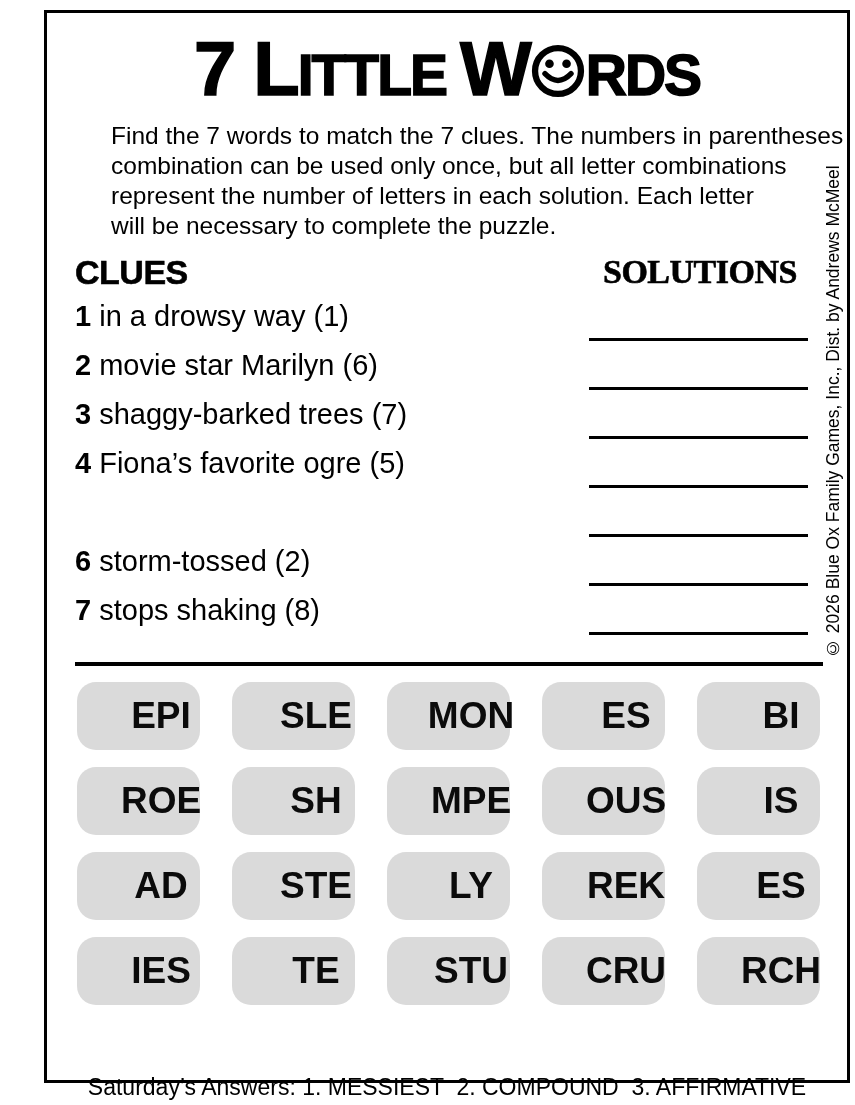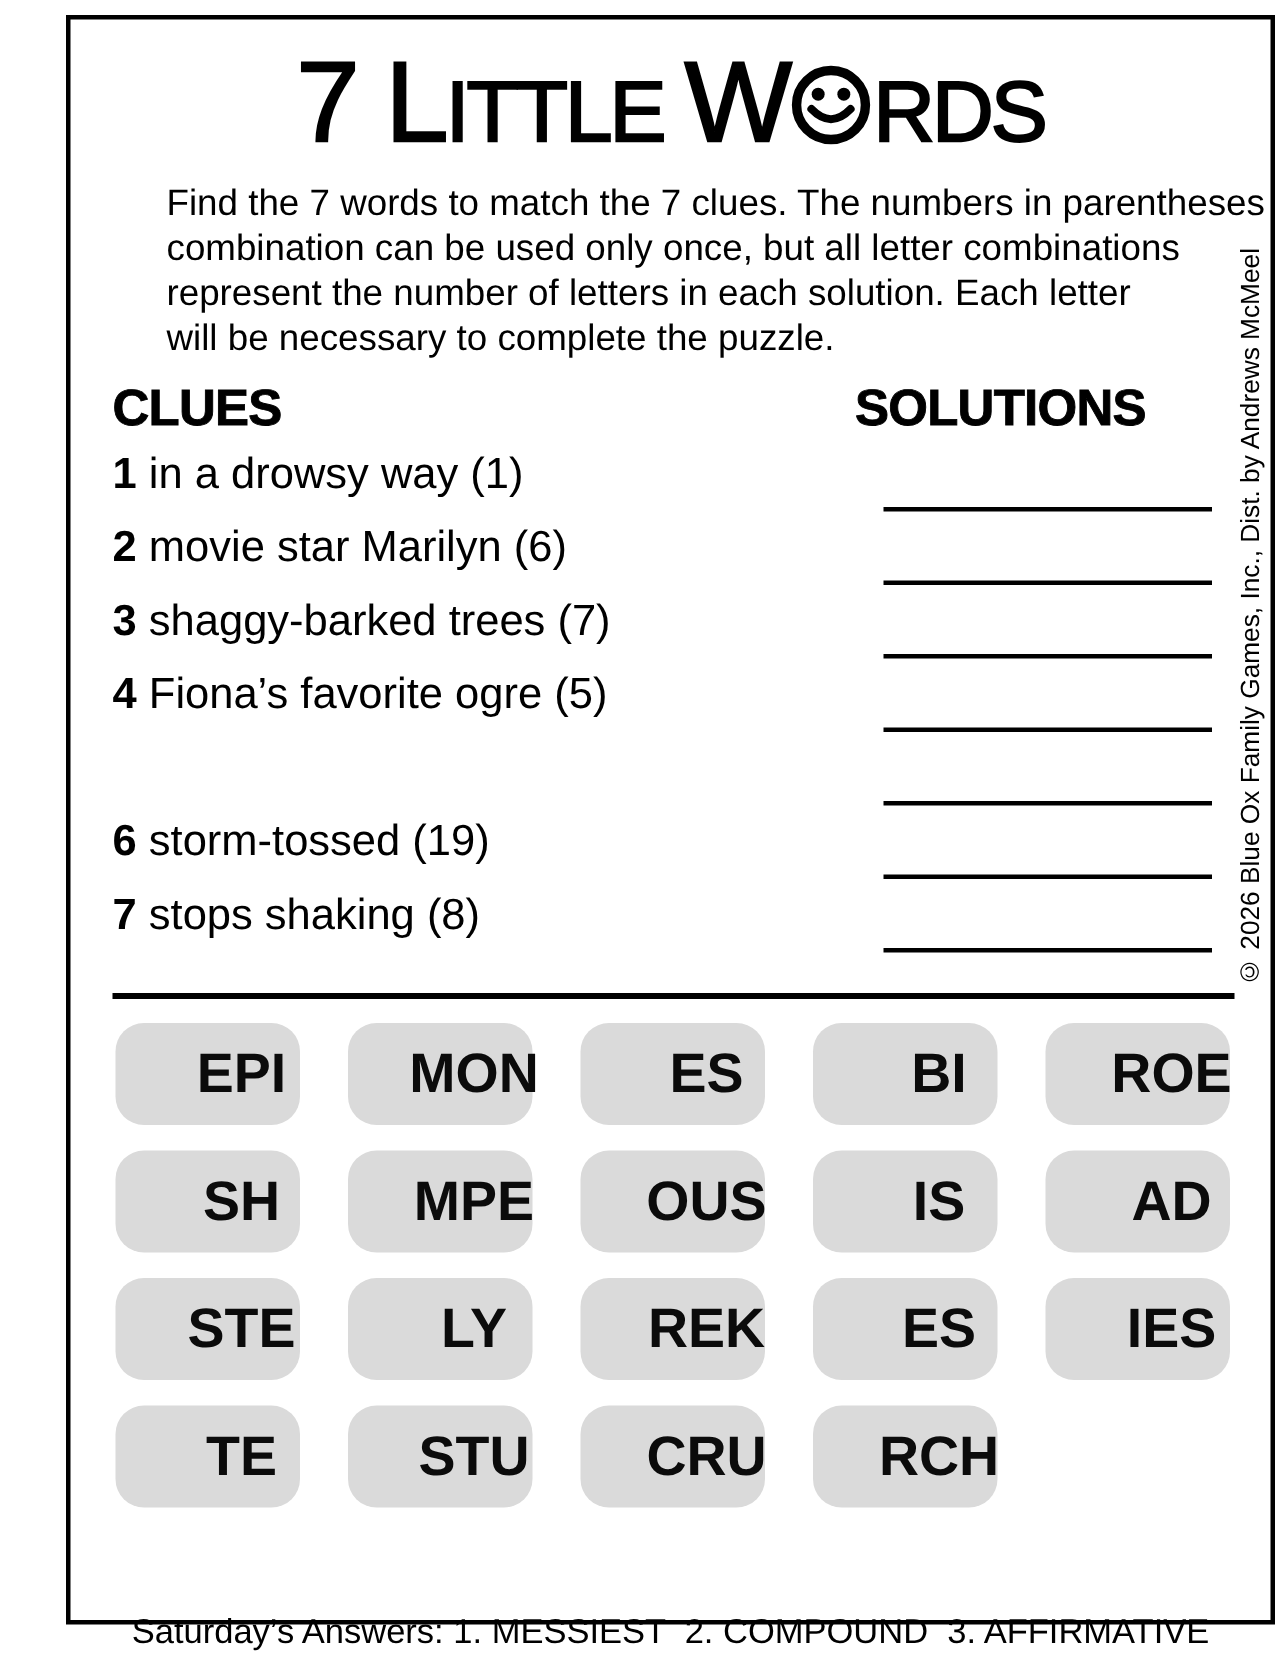--- a/index.html
+++ b/index.html
@@ -25,21 +25,21 @@
     border: 3px solid #000;
     background: #fff;
   }
   
   .title {
     position: absolute;
     left: 0;
     top: 18px;
     width: 100%;
     text-align: center;
-    font-weight: normal;
+    font-weight: bold;
     white-space: nowrap;
     -webkit-text-stroke: 1.5px #000;
     letter-spacing: -2px;
     line-height: 1;
   }
   .t-big { font-size: 76px; }
   .t-small { font-size: 57px; }
   .t-gap { display:inline-block; width: 14px; }
   .smiley-wrap { display: inline-block; vertical-align: -3px; margin: 0 1px; }
   
@@ -56,21 +56,21 @@
   .hdr {
     position: absolute;
     top: 240px;
     font-size: 34px;
     font-weight: bold;
     letter-spacing: -0.5px;
     -webkit-text-stroke: 0.6px #000;
     white-space: nowrap;
   }
   .hdr-clues { left: 28px; }
-  .hdr-solutions { left: 523px; }
+  .hdr-solutions { left: 556px; font-family: Liberation Serif, serif; }
   
   .clue {
     position: absolute;
     left: 28px;
     font-size: 29px;
     white-space: nowrap;
     line-height: 36px;
   }
   .clue .num { font-weight: bold; }
   .sol-line {
@@ -168,35 +168,36 @@
       <div>will be necessary to complete the puzzle.</div>
     </div>
 
     <div class="hdr hdr-clues">CLUES</div>
     <div class="hdr hdr-solutions">SOLUTIONS</div>
 
     <div class="clue" style="top:285px"><span class="num">1</span> <span>in a drowsy way (1)</span></div>
     <div class="clue" style="top:334px"><span class="num">2</span> <span>movie star Marilyn (6)</span></div>
     <div class="clue" style="top:383px"><span class="num">3</span> <span>shaggy-barked trees (7)</span></div>
     <div class="clue" style="top:432px"><span class="num">4</span> <span>Fiona’s favorite ogre (5)</span></div>
-    <div class="clue" style="top:530px"><span class="num">6</span> <span>storm-tossed (19)</span></div>
+    <div class="clue" style="top:530px"><span class="num">6</span> <span>storm-tossed (2)</span></div>
     <div class="clue" style="top:579px"><span class="num">7</span> <span>stops shaking (8)</span></div>
 
     <div class="sol-line" style="top:325px"></div>
     <div class="sol-line" style="top:374px"></div>
     <div class="sol-line" style="top:423px"></div>
     <div class="sol-line" style="top:472px"></div>
     <div class="sol-line" style="top:521px"></div>
     <div class="sol-line" style="top:570px"></div>
     <div class="sol-line" style="top:619px"></div>
 
     <div class="separator"></div>
 
     <div class="tiles">
       <div class="tile">EPI</div>
+      <div class="tile">SLE</div>
       <div class="tile">MON</div>
       <div class="tile">ES</div>
       <div class="tile">BI</div>
       <div class="tile">ROE</div>
       <div class="tile">SH</div>
       <div class="tile">MPE</div>
       <div class="tile">OUS</div>
       <div class="tile">IS</div>
       <div class="tile">AD</div>
       <div class="tile">STE</div>

